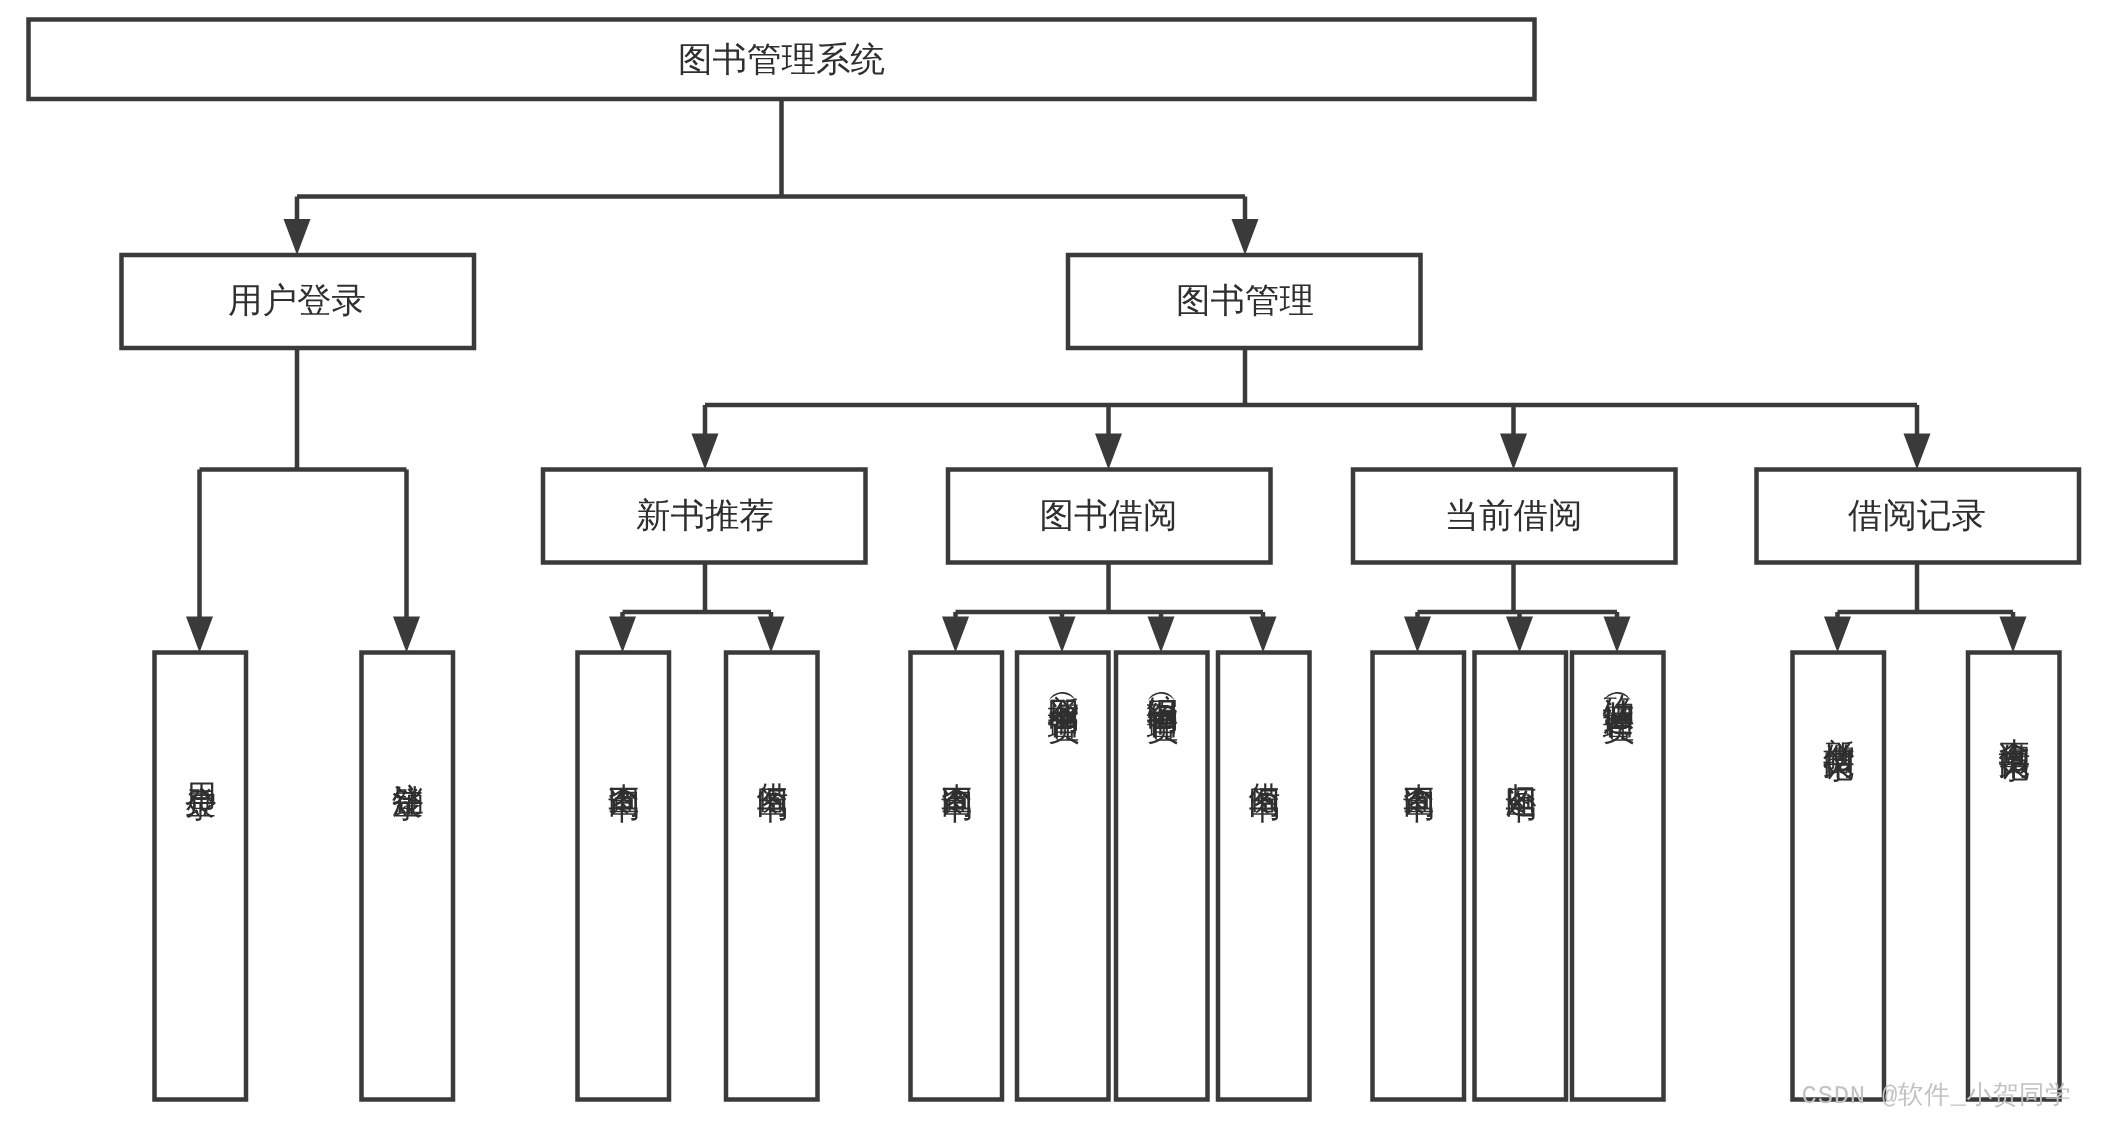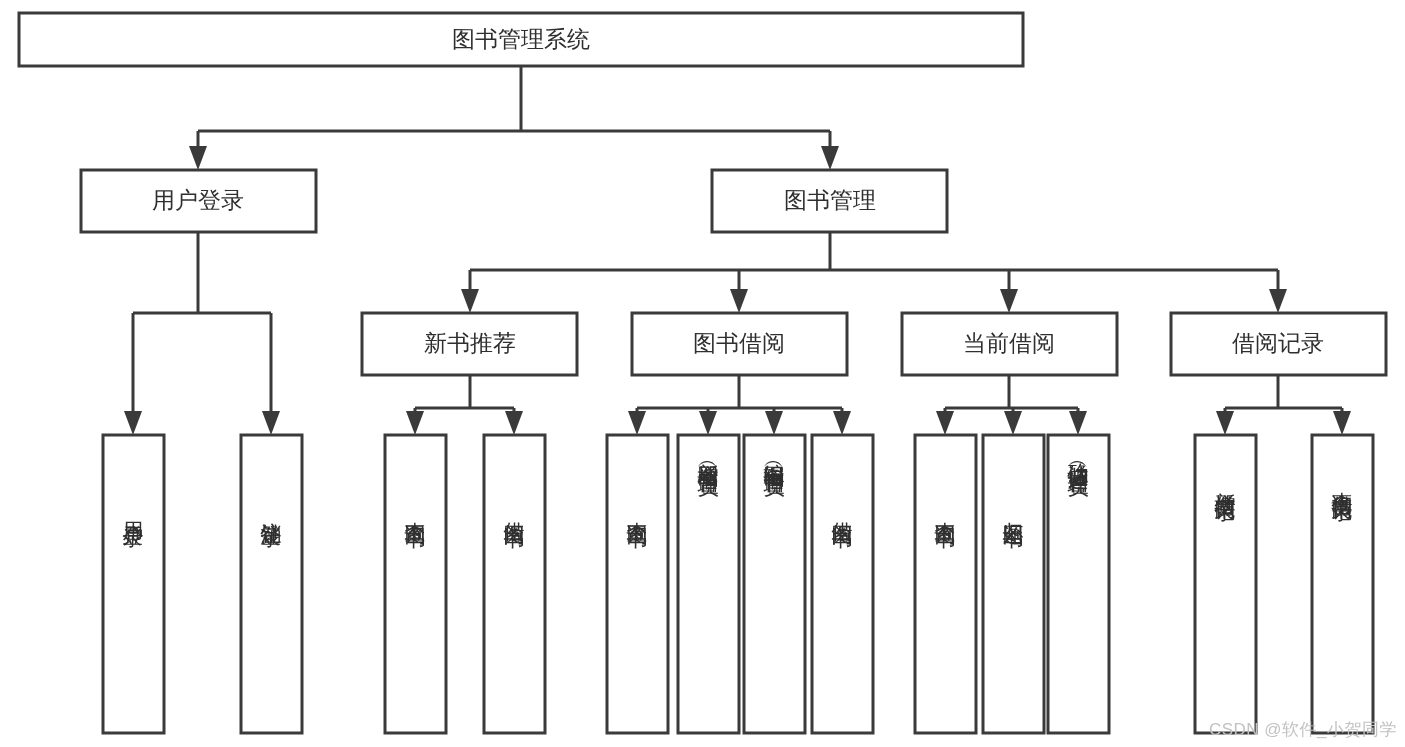--- a/index.html
+++ b/index.html
@@ -59,23 +59,23 @@
     text-orientation: upright;
     font-family: "Liberation Sans", "DejaVu Sans", sans-serif;
     font-size: 21px;
     line-height: 1;
     letter-spacing: 2px;
     color: #2f2f2f;
     white-space: nowrap;
   }
   .watermark {
     position: absolute;
-    right: 8px;
+    right: 24px;
     bottom: 6px;
-    font-family: Liberation Sans, sans-serif;
+    font-family: Liberation Mono, monospace;
     font-size: 17px;
     color: #c2c2c2;
     letter-spacing: 0.5px;
     user-select: none;
   }
 </style>
 </head>
 <body>
 
 <div id="diagram-root">

